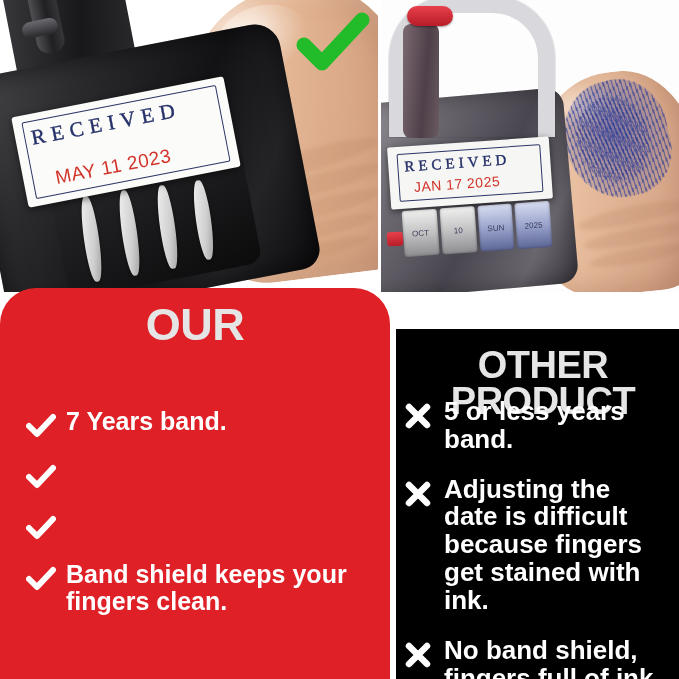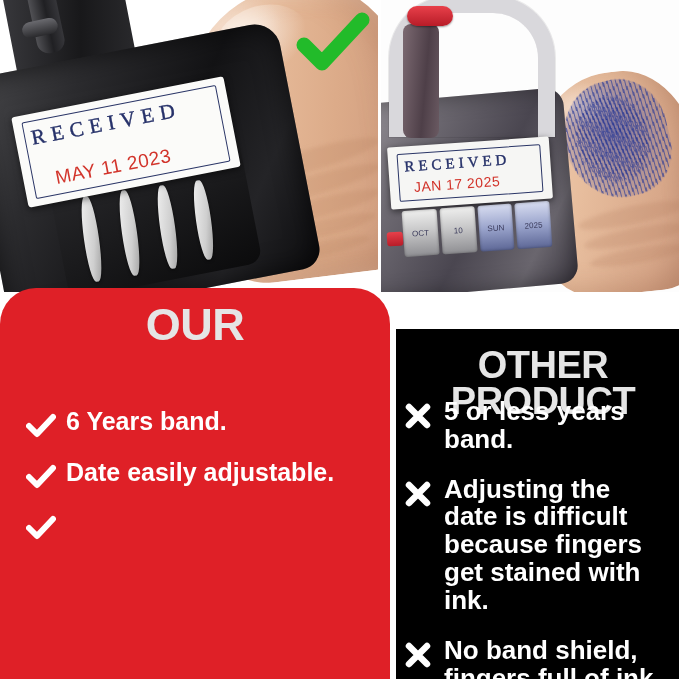--- a/index.html
+++ b/index.html
@@ -242,32 +242,37 @@
       <div class="headline headline-red" data-interactable="false">
         <span data-interactable="false">OUR</span>
       </div>
     </div>
 
     <div class="list list-red" data-interactable="false">
       <div class="row" data-interactable="false">
         <svg class="mark mark-check" viewBox="0 0 30 26" data-interactable="false">
           <path d="M3 13 L11 21 L27 4" fill="none" stroke="#ffffff" stroke-width="6" stroke-linecap="round" stroke-linejoin="round"></path>
         </svg>
-        <div class="row-text text-red" data-interactable="false">6 Years band.</div>
-      </div>
-      <div class="row" data-interactable="false">
-        <svg class="mark mark-check" viewBox="0 0 30 26" data-interactable="false">
-          <path d="M3 13 L11 21 L27 4" fill="none" stroke="#ffffff" stroke-width="6" stroke-linecap="round" stroke-linejoin="round"></path>
-        </svg>
-        <div class="row-text text-red" data-interactable="false">Date easily adjustable.</div>
-      </div>
-      <div class="row" data-interactable="false">
-        <svg class="mark mark-check" viewBox="0 0 30 26" data-interactable="false">
-          <path d="M3 13 L11 21 L27 4" fill="none" stroke="#ffffff" stroke-width="6" stroke-linecap="round" stroke-linejoin="round"></path>
-        </svg>
+        <div class="row-text text-red" data-interactable="false">7 Years band.</div>
+      </div>
+      <div class="row" data-interactable="false">
+        <svg class="mark mark-check" viewBox="0 0 30 26" data-interactable="false">
+          <path d="M3 13 L11 21 L27 4" fill="none" stroke="#ffffff" stroke-width="6" stroke-linecap="round" stroke-linejoin="round"></path>
+        </svg>
+      </div>
+      <div class="row" data-interactable="false">
+        <svg class="mark mark-check" viewBox="0 0 30 26" data-interactable="false">
+          <path d="M3 13 L11 21 L27 4" fill="none" stroke="#ffffff" stroke-width="6" stroke-linecap="round" stroke-linejoin="round"></path>
+        </svg>
+      </div>
+      <div class="row" data-interactable="false">
+        <svg class="mark mark-check" viewBox="0 0 30 26" data-interactable="false">
+          <path d="M3 13 L11 21 L27 4" fill="none" stroke="#ffffff" stroke-width="6" stroke-linecap="round" stroke-linejoin="round"></path>
+        </svg>
+        <div class="row-text text-red" data-interactable="false">Band shield keeps your fingers clean.</div>
       </div>
     </div>
 
     <div class="list list-black" data-interactable="false">
       <div class="row row-black" data-interactable="false">
         <svg class="mark mark-x" viewBox="0 0 28 28" data-interactable="false">
           <path d="M5 5 L23 23 M23 5 L5 23" fill="none" stroke="#ffffff" stroke-width="6.5" stroke-linecap="round"></path>
         </svg>
         <div class="row-text text-black" data-interactable="false">5 or less years band.</div>
       </div>

